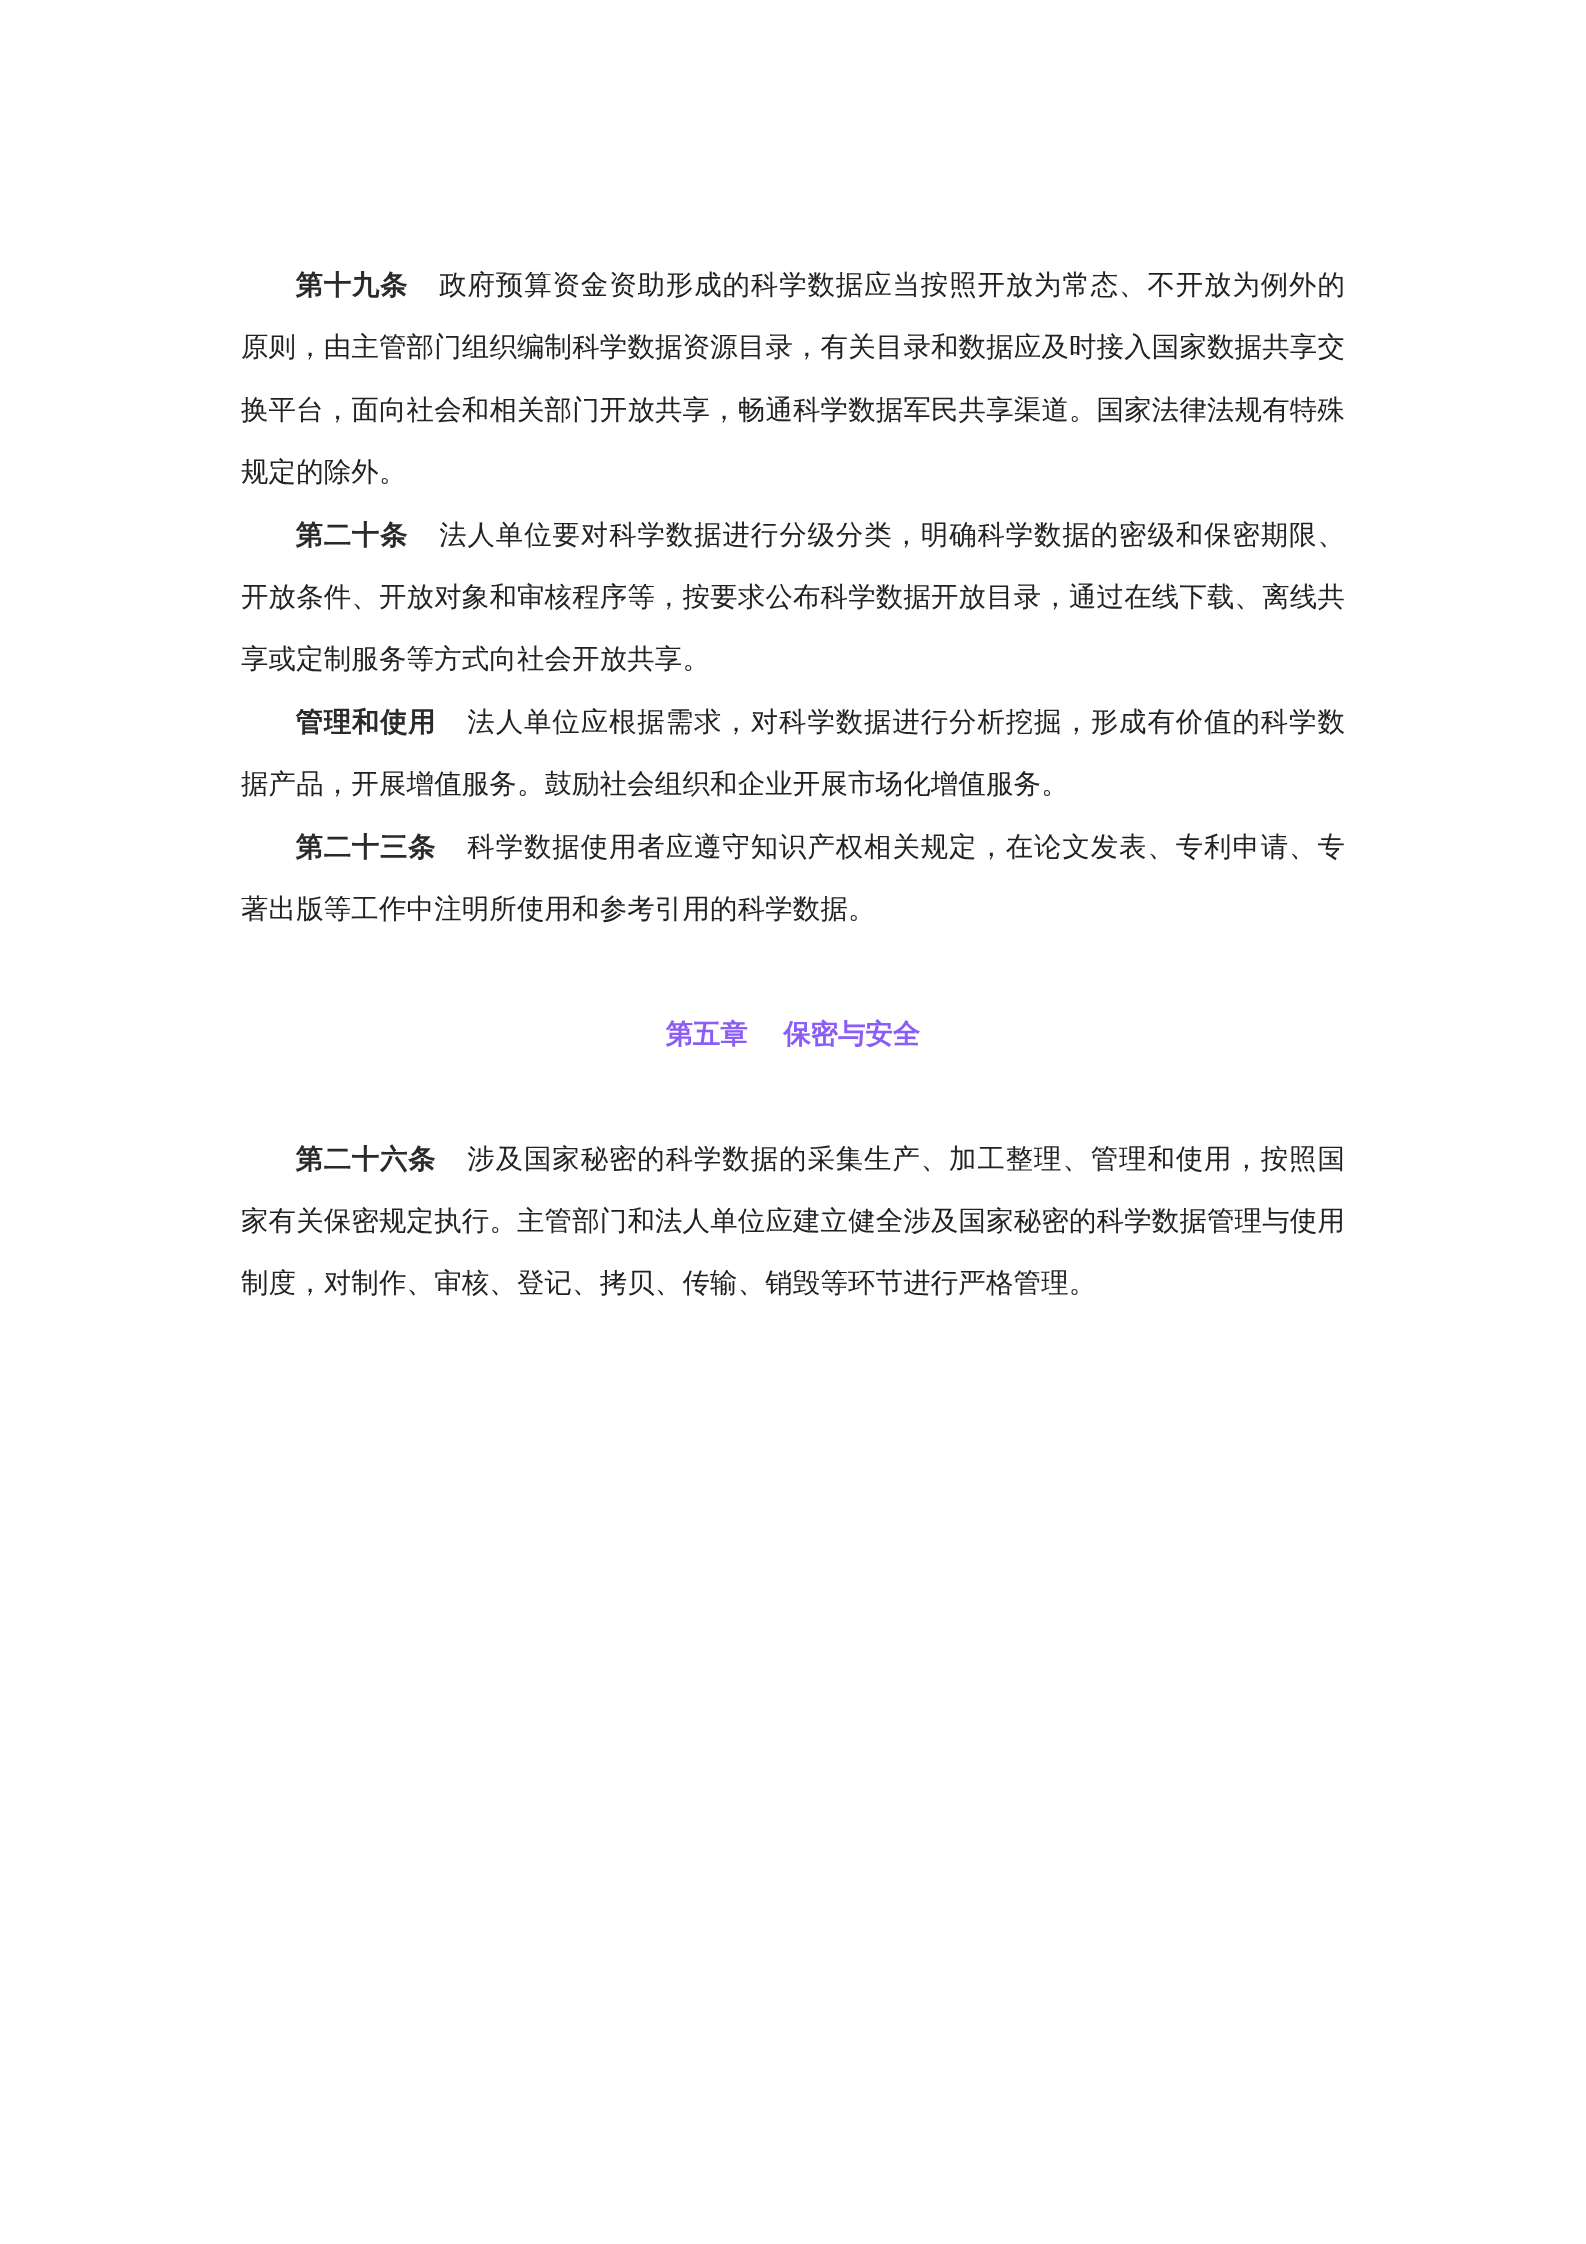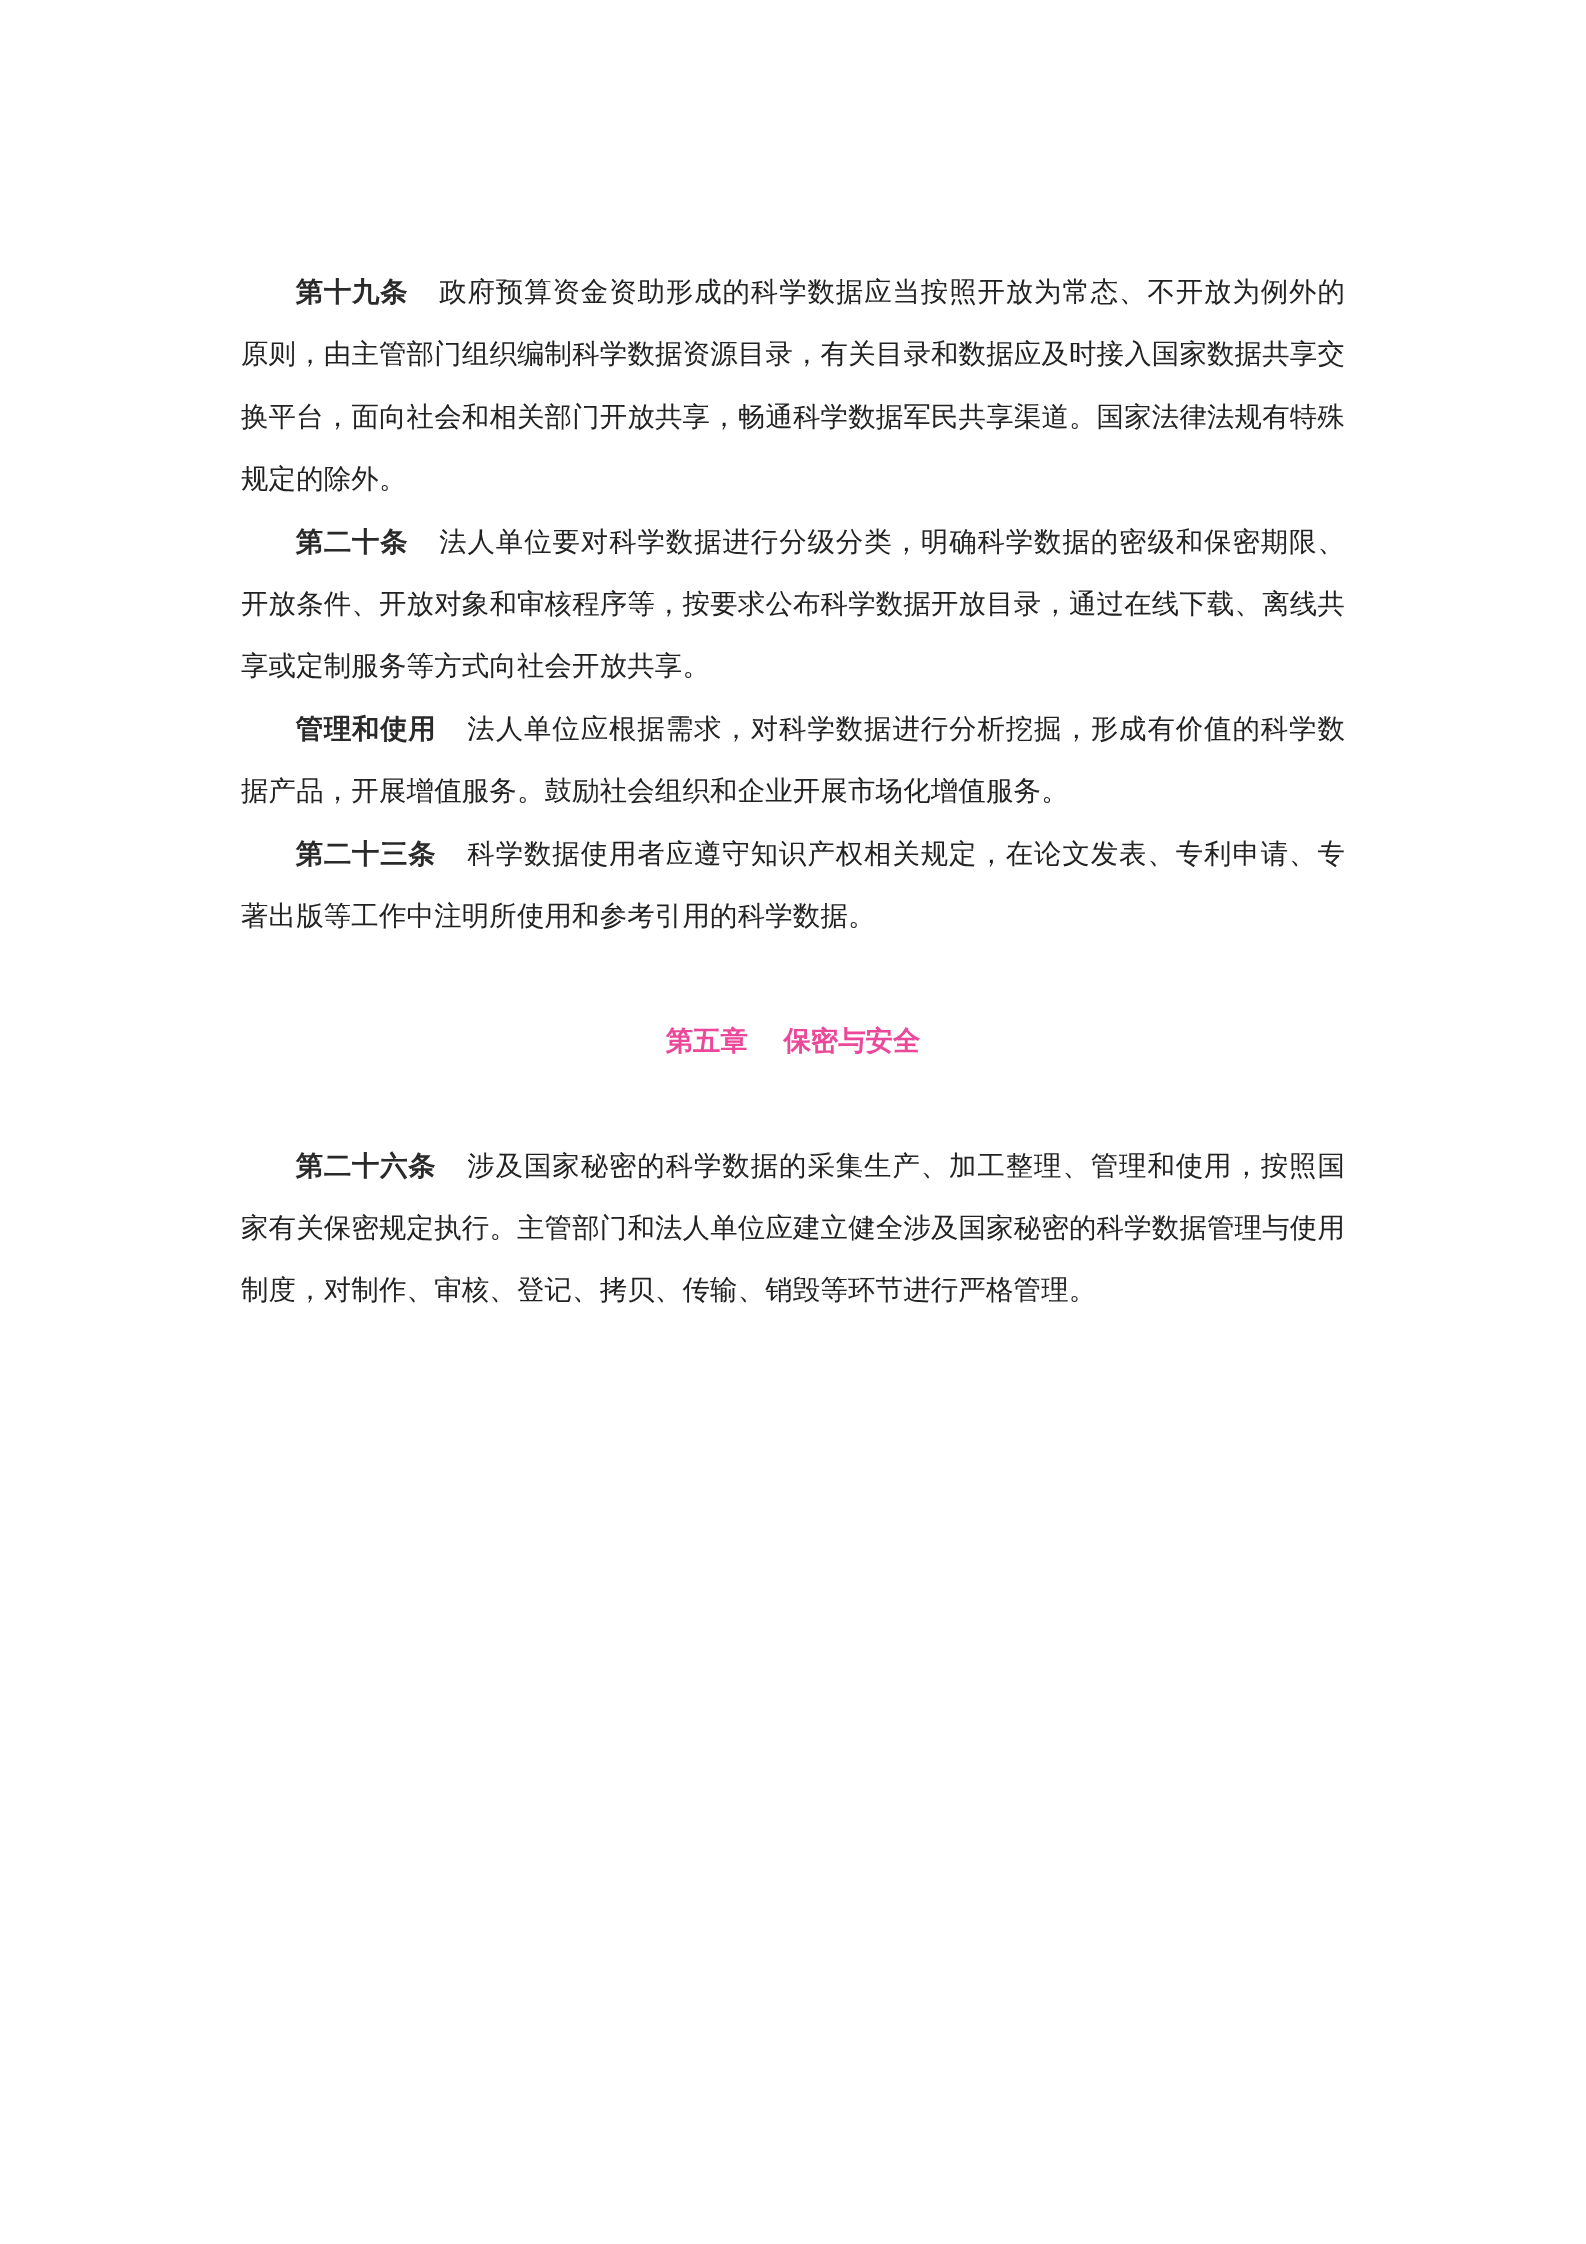--- a/index.html
+++ b/index.html
@@ -9,21 +9,21 @@
     }
     body {
       width: 1586px;
       height: 2244px;
       position: relative;
       overflow: hidden;
     }
     .page {
       position: absolute;
       left: 241px;
-      top: 261px;
+      top: 254px;
       width: 1104px;
       color: #222222;
       font-family: "DejaVu Serif", "Liberation Serif", serif;
       font-size: 27.4px;
       line-height: 62.4px;
     }
     .para {
       margin: 0;
       text-indent: 2em;
       text-align: justify;
@@ -38,21 +38,21 @@
     }
     .article-gap {
       display: inline-block;
       width: 1.1em;
     }
     .chapter-heading {
       margin: 62.4px 0 62.4px 0;
       text-align: center;
       font-family: "DejaVu Sans", "Liberation Sans", sans-serif;
       font-weight: bold;
-      color: #ec4899;
+      color: #8b5cf6;
       font-size: 27.4px;
       line-height: 62.4px;
       text-indent: 0;
     }
     .chapter-heading .heading-gap {
       display: inline-block;
       width: 1.3em;
     }
   </style>
 </head>

